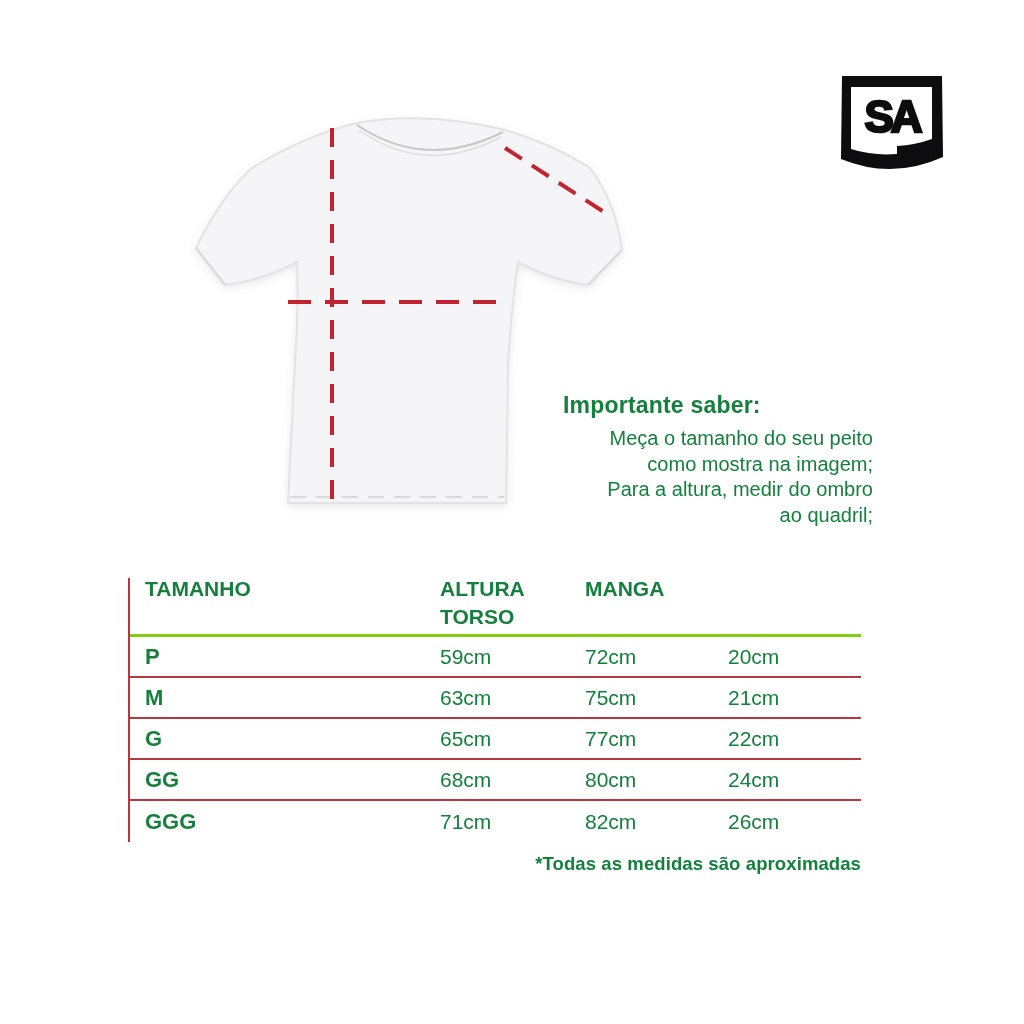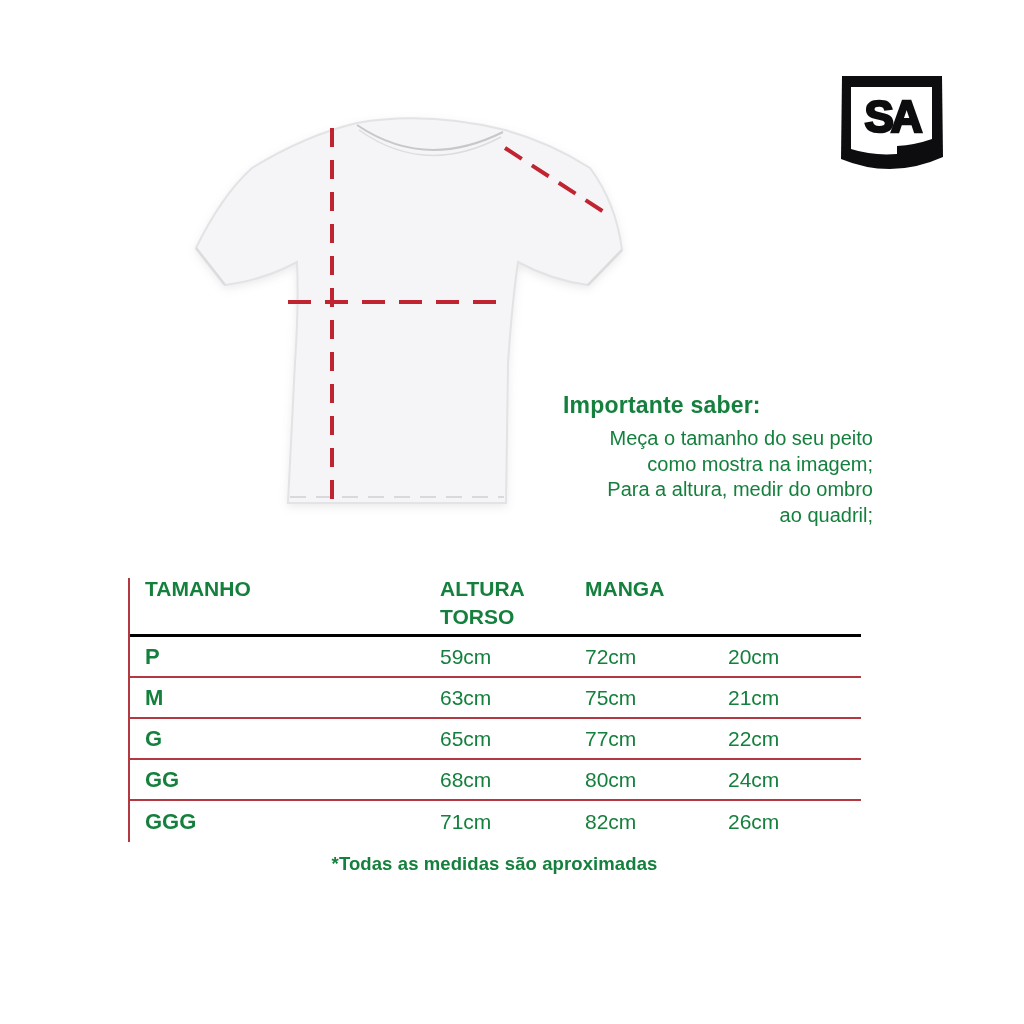--- a/index.html
+++ b/index.html
@@ -20,29 +20,29 @@
   .info-line{font-size:20px;line-height:25.5px;text-align:right;}
 
   
   .size-table{position:absolute;left:128px;top:571px;width:733px;}
   .tleft-line{position:absolute;left:0;top:7px;width:2px;height:264px;background:#b23841;}
   .thead,.trow{
     display:grid;grid-template-columns:295px 145px 143px 1fr;
     padding-left:17px;box-sizing:border-box;
   }
   .thead{
-    height:66px;border-bottom:3px solid #000000;
+    height:66px;border-bottom:3px solid #84cc16;
     font-weight:bold;font-size:21px;line-height:28px;padding-top:4px;
   }
   .trow{height:41px;align-items:center;border-bottom:2px solid #b23841;font-size:21px;}
   .trow.last{border-bottom:none;}
   .cell-size{font-weight:bold;font-size:22px;}
   .footnote{
     position:absolute;left:128px;top:853px;width:733px;
-    text-align:center;font-weight:bold;font-size:18.5px;letter-spacing:.1px;
+    text-align:right;font-weight:bold;font-size:18.5px;letter-spacing:.1px;
   }
 </style>
 </head>
 <body>
 
 <div class="canvas">
 
   <svg class="logo-svg" viewBox="0 0 112 114" aria-hidden="true">
     <path d="M6,3 L106,3 L107,84 Q56,107 5,86 Z" fill="#0d0d0f"></path>
     <path d="M15,14 L96,14 L96,66 Q79,72 61,73 L61,81 Q37,83 15,76 Z" fill="#ffffff"></path>

